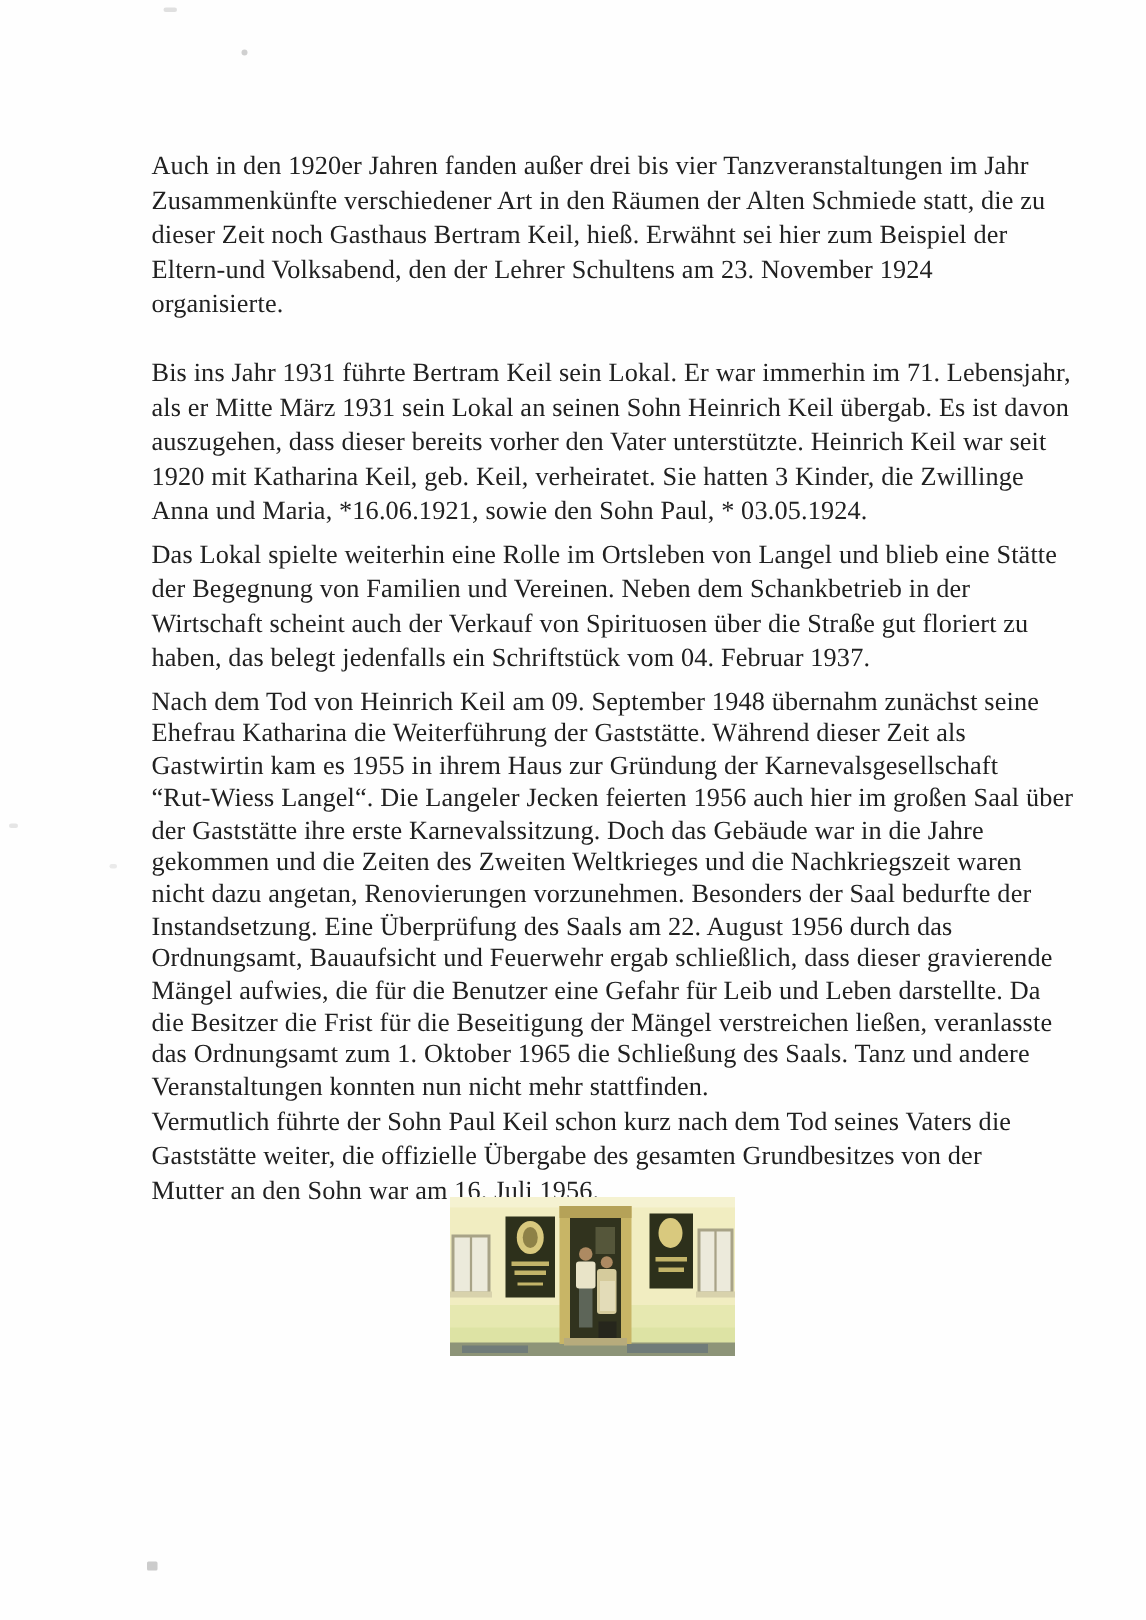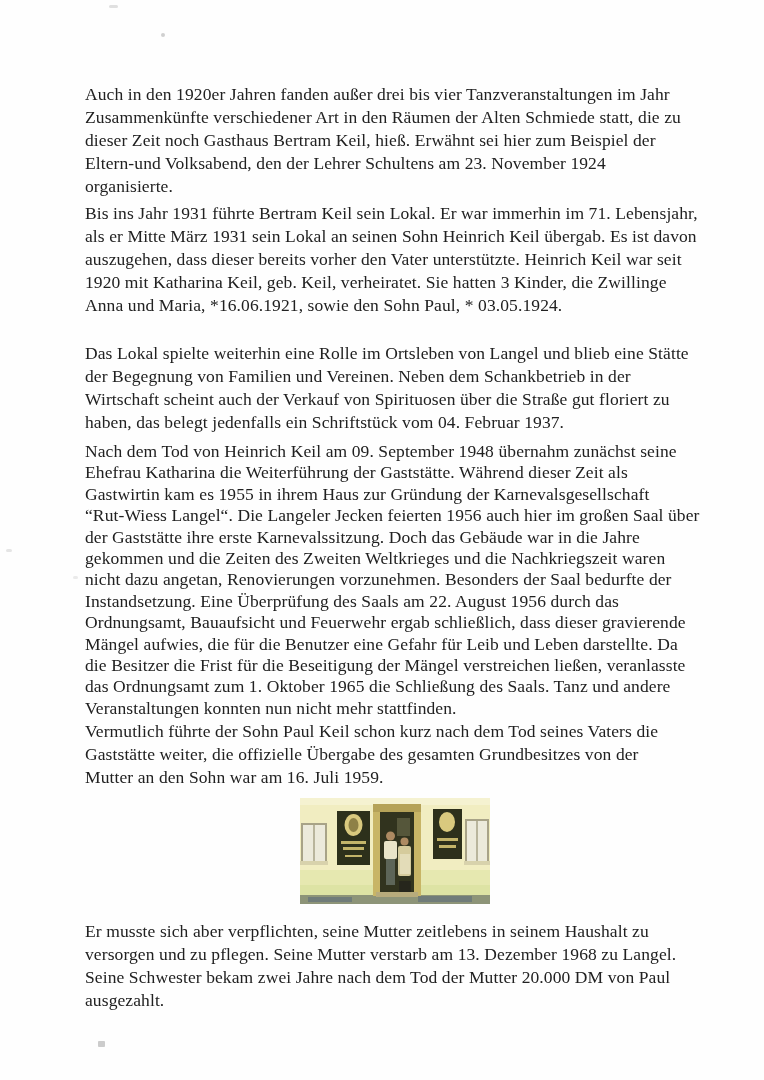--- a/index.html
+++ b/index.html
@@ -8,21 +8,21 @@
     width: 764px;
     height: 1080px;
     background: #fefefe;
     overflow: hidden;
     font-family: "Liberation Serif", serif;
   }
   .para {
     position: absolute;
     left: 85px;
     width: 642px;
-    margin: 0;
+    margin: 16px;
     font-size: 17.5px;
     line-height: 23px;
     color: #212121;
     white-space: pre-line;
     letter-spacing: 0.1px;
   }
   .para.tight { line-height: 21.4px; }
   .photo {
     position: absolute;
     left: 300px;
@@ -48,21 +48,21 @@
   <div class="speck speck-b"></div>
   <div class="speck speck-c"></div>
   <div class="speck speck-d"></div>
   <div class="speck speck-e"></div>
 
   <p class="para" style="top:83px">Auch in den 1920er Jahren fanden außer drei bis vier Tanzveranstaltungen im Jahr
 Zusammenkünfte verschiedener Art in den Räumen der Alten Schmiede statt, die zu
 dieser Zeit noch Gasthaus Bertram Keil, hieß. Erwähnt sei hier zum Beispiel  der
 Eltern-und Volksabend, den der Lehrer Schultens am 23. November 1924
 organisierte.</p>
-  <p class="para" style="top:202px">Bis ins Jahr 1931 führte Bertram Keil sein Lokal. Er war immerhin im 71. Lebensjahr,
+  <p class="para" style="top:221px">Bis ins Jahr 1931 führte Bertram Keil sein Lokal. Er war immerhin im 71. Lebensjahr,
 als er Mitte März 1931 sein Lokal an seinen Sohn Heinrich Keil übergab. Es ist davon
 auszugehen, dass dieser bereits vorher den Vater unterstützte. Heinrich Keil war seit
 1920 mit Katharina Keil, geb. Keil, verheiratet. Sie hatten 3 Kinder, die Zwillinge
 Anna und Maria, *16.06.1921, sowie den Sohn Paul, * 03.05.1924.</p>
   <p class="para" style="top:342px">Das Lokal spielte weiterhin eine Rolle im Ortsleben von Langel und blieb eine Stätte
 der Begegnung von Familien und Vereinen. Neben dem Schankbetrieb in der
 Wirtschaft scheint auch der Verkauf von Spirituosen über die Straße gut floriert zu
 haben, das belegt jedenfalls ein Schriftstück vom 04. Februar 1937.</p>
   <p class="para tight" style="top:441px">Nach dem Tod von Heinrich Keil am 09. September 1948 übernahm zunächst seine
 Ehefrau Katharina die Weiterführung der Gaststätte. Während dieser Zeit als
@@ -72,21 +72,21 @@
 gekommen und die Zeiten des Zweiten Weltkrieges und die Nachkriegszeit waren
 nicht dazu angetan, Renovierungen vorzunehmen. Besonders der Saal bedurfte der
 Instandsetzung. Eine Überprüfung des Saals am 22. August 1956 durch das
 Ordnungsamt, Bauaufsicht und Feuerwehr ergab schließlich, dass dieser gravierende
 Mängel aufwies, die für die Benutzer eine Gefahr für Leib und Leben darstellte. Da
 die Besitzer die Frist für die Beseitigung der Mängel verstreichen ließen, veranlasste
 das Ordnungsamt zum 1. Oktober 1965 die Schließung des Saals. Tanz und andere
 Veranstaltungen konnten nun nicht mehr stattfinden.</p>
   <p class="para" style="top:720px">Vermutlich führte der Sohn Paul Keil schon kurz nach dem Tod seines Vaters die
 Gaststätte weiter, die offizielle Übergabe des gesamten Grundbesitzes von der
-Mutter an den Sohn war am 16. Juli 1959.</p>
+Mutter an den Sohn war am 16. Juli 1956.</p>
 
   <figure class="photo">
     <svg viewBox="0 0 190 106" xmlns="http://www.w3.org/2000/svg">
 
       <rect x="0" y="0" width="190" height="106" fill="#f1edc1"></rect>
       <rect x="0" y="0" width="190" height="7" opacity="0.85" fill="#f6f2d3"></rect>
 
       <rect x="0" y="72" width="190" height="34" fill="#e6e8b0"></rect>
       <rect x="0" y="87" width="190" height="19" fill="#dde3a4"></rect>
       <rect x="0" y="97" width="190" height="9" fill="#8d9478"></rect>
@@ -124,18 +124,14 @@
 
       <rect x="98" y="48" width="13" height="30" rx="2" fill="#d5cb9c"></rect>
       <rect x="100" y="56" width="10" height="20" fill="#e3dcb8"></rect>
       <circle cx="104.5" cy="43.5" r="4" fill="#ad8a62"></circle>
 
       <rect x="99" y="83" width="12" height="11" fill="#26261c"></rect>
       <rect x="76" y="94" width="42" height="5" fill="#b7ab7c"></rect>
     </svg>
   </figure>
 
-  <p class="para" style="top:920px">Er musste sich aber verpflichten, seine Mutter zeitlebens in seinem Haushalt zu
-versorgen und zu pflegen. Seine Mutter verstarb am 13. Dezember 1968 zu Langel.
-Seine Schwester bekam zwei Jahre nach dem Tod der Mutter  20.000 DM von Paul
-ausgezahlt.</p>
 
 </div>
 
 </body></html>

